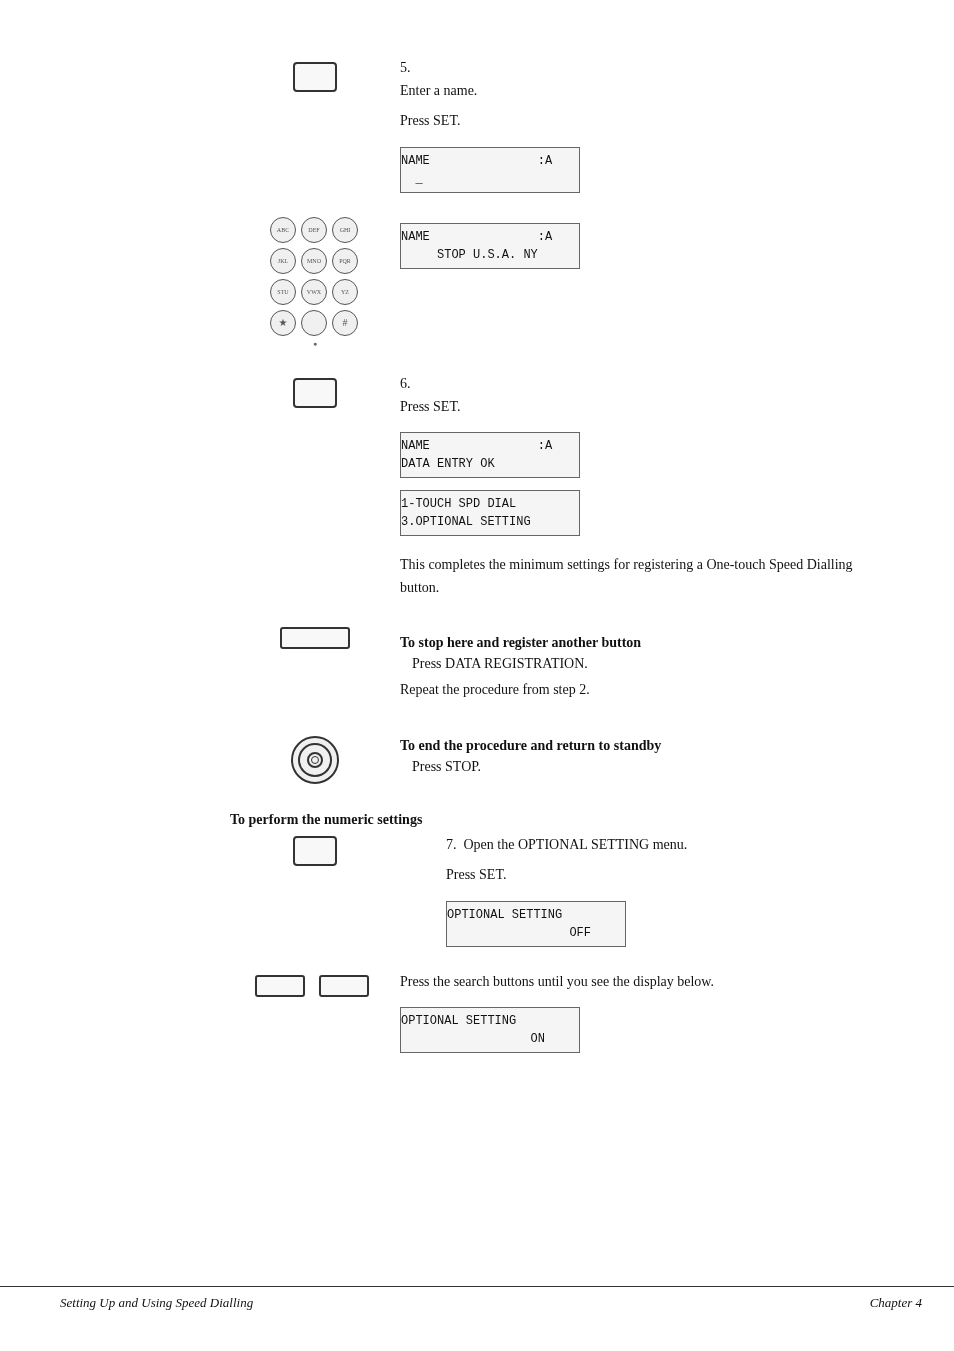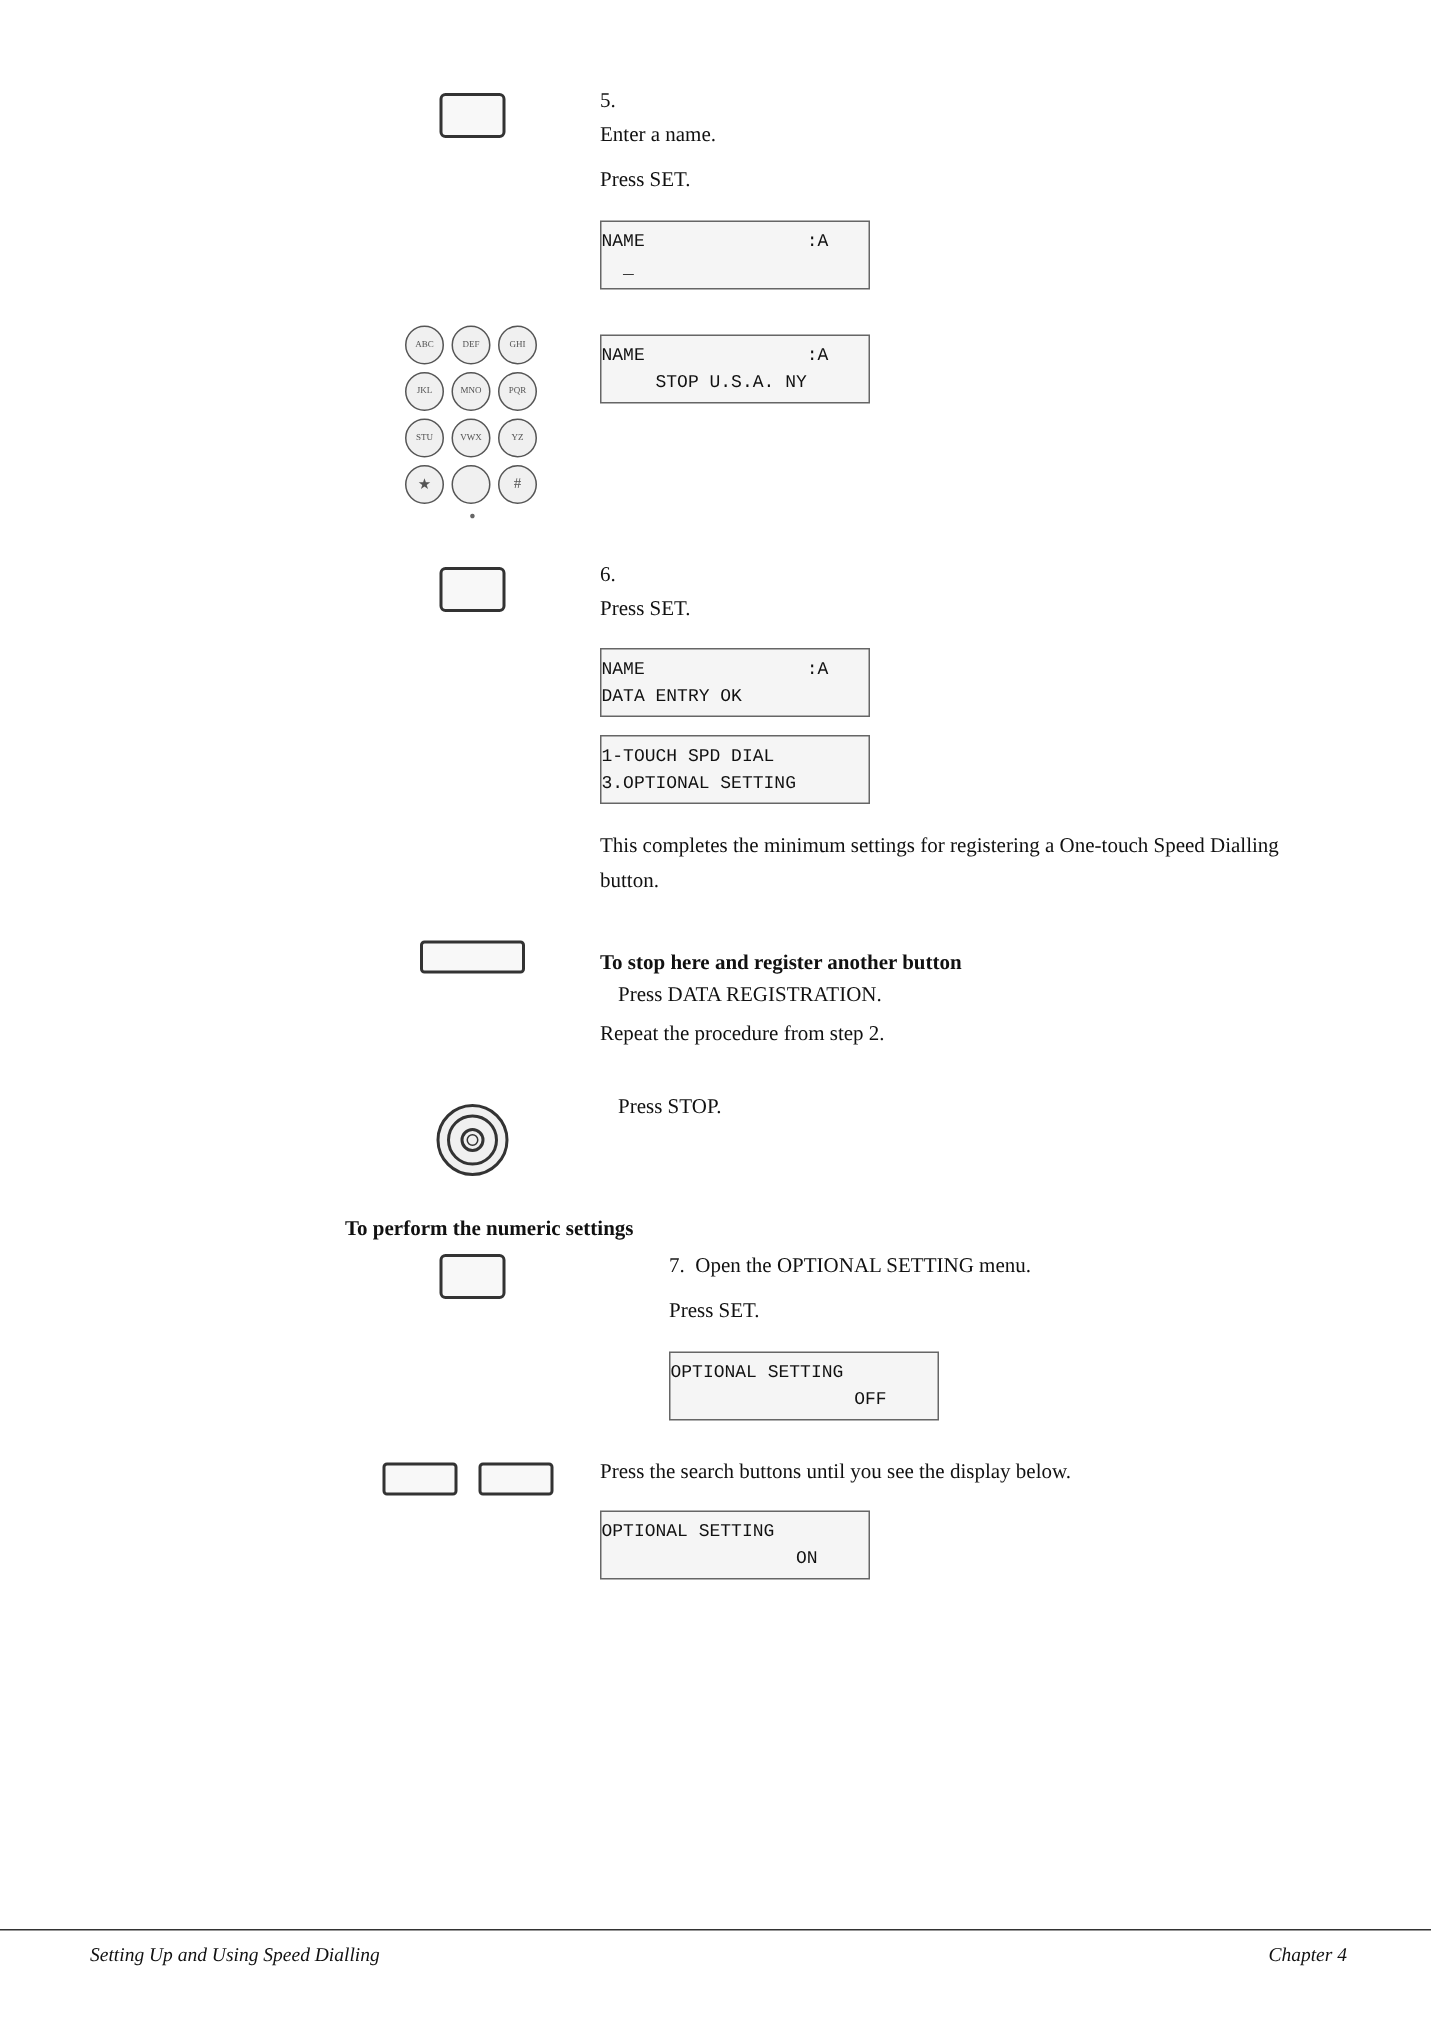--- a/index.html
+++ b/index.html
@@ -179,21 +179,21 @@
     .footer {
       position: absolute;
       bottom: 40px;
       left: 0;
       right: 0;
       border-top: 1.5px solid #333;
       padding-top: 8px;
       display: flex;
       justify-content: space-between;
       padding-left: 60px;
-      padding-right: 56px;
+      padding-right: 32px;
     }
 
     .footer-left {
       font-style: italic;
       font-size: 13px;
     }
 
     .footer-right {
       font-style: italic;
       font-size: 13px;
@@ -308,20 +308,21 @@
 
         <div class="stop-button">
           <div class="stop-button-inner">
             <div style="width:16px; height:16px; border: 2px solid #333; border-radius:50%; display:flex; align-items:center; justify-content:center;">
               <div style="width:8px; height:8px; border:1.5px solid #333; border-radius:50%;"></div>
             </div>
           </div>
         </div>
       </div>
       <div class="right-col">
+        <p class="bold-label">To end the procedure and return to standby</p>
         <p class="sub-text">Press STOP.</p>
       </div>
     </div>
 
     <div class="section-gap-lg">
       <div class="right-col" style="margin-left:0;">
         <p class="bold-label">To perform the numeric settings</p>
         <div class="step-row" style="margin-top: 6px; gap: 46px;">
           <div class="left-col">
             <div class="set-button"></div>

